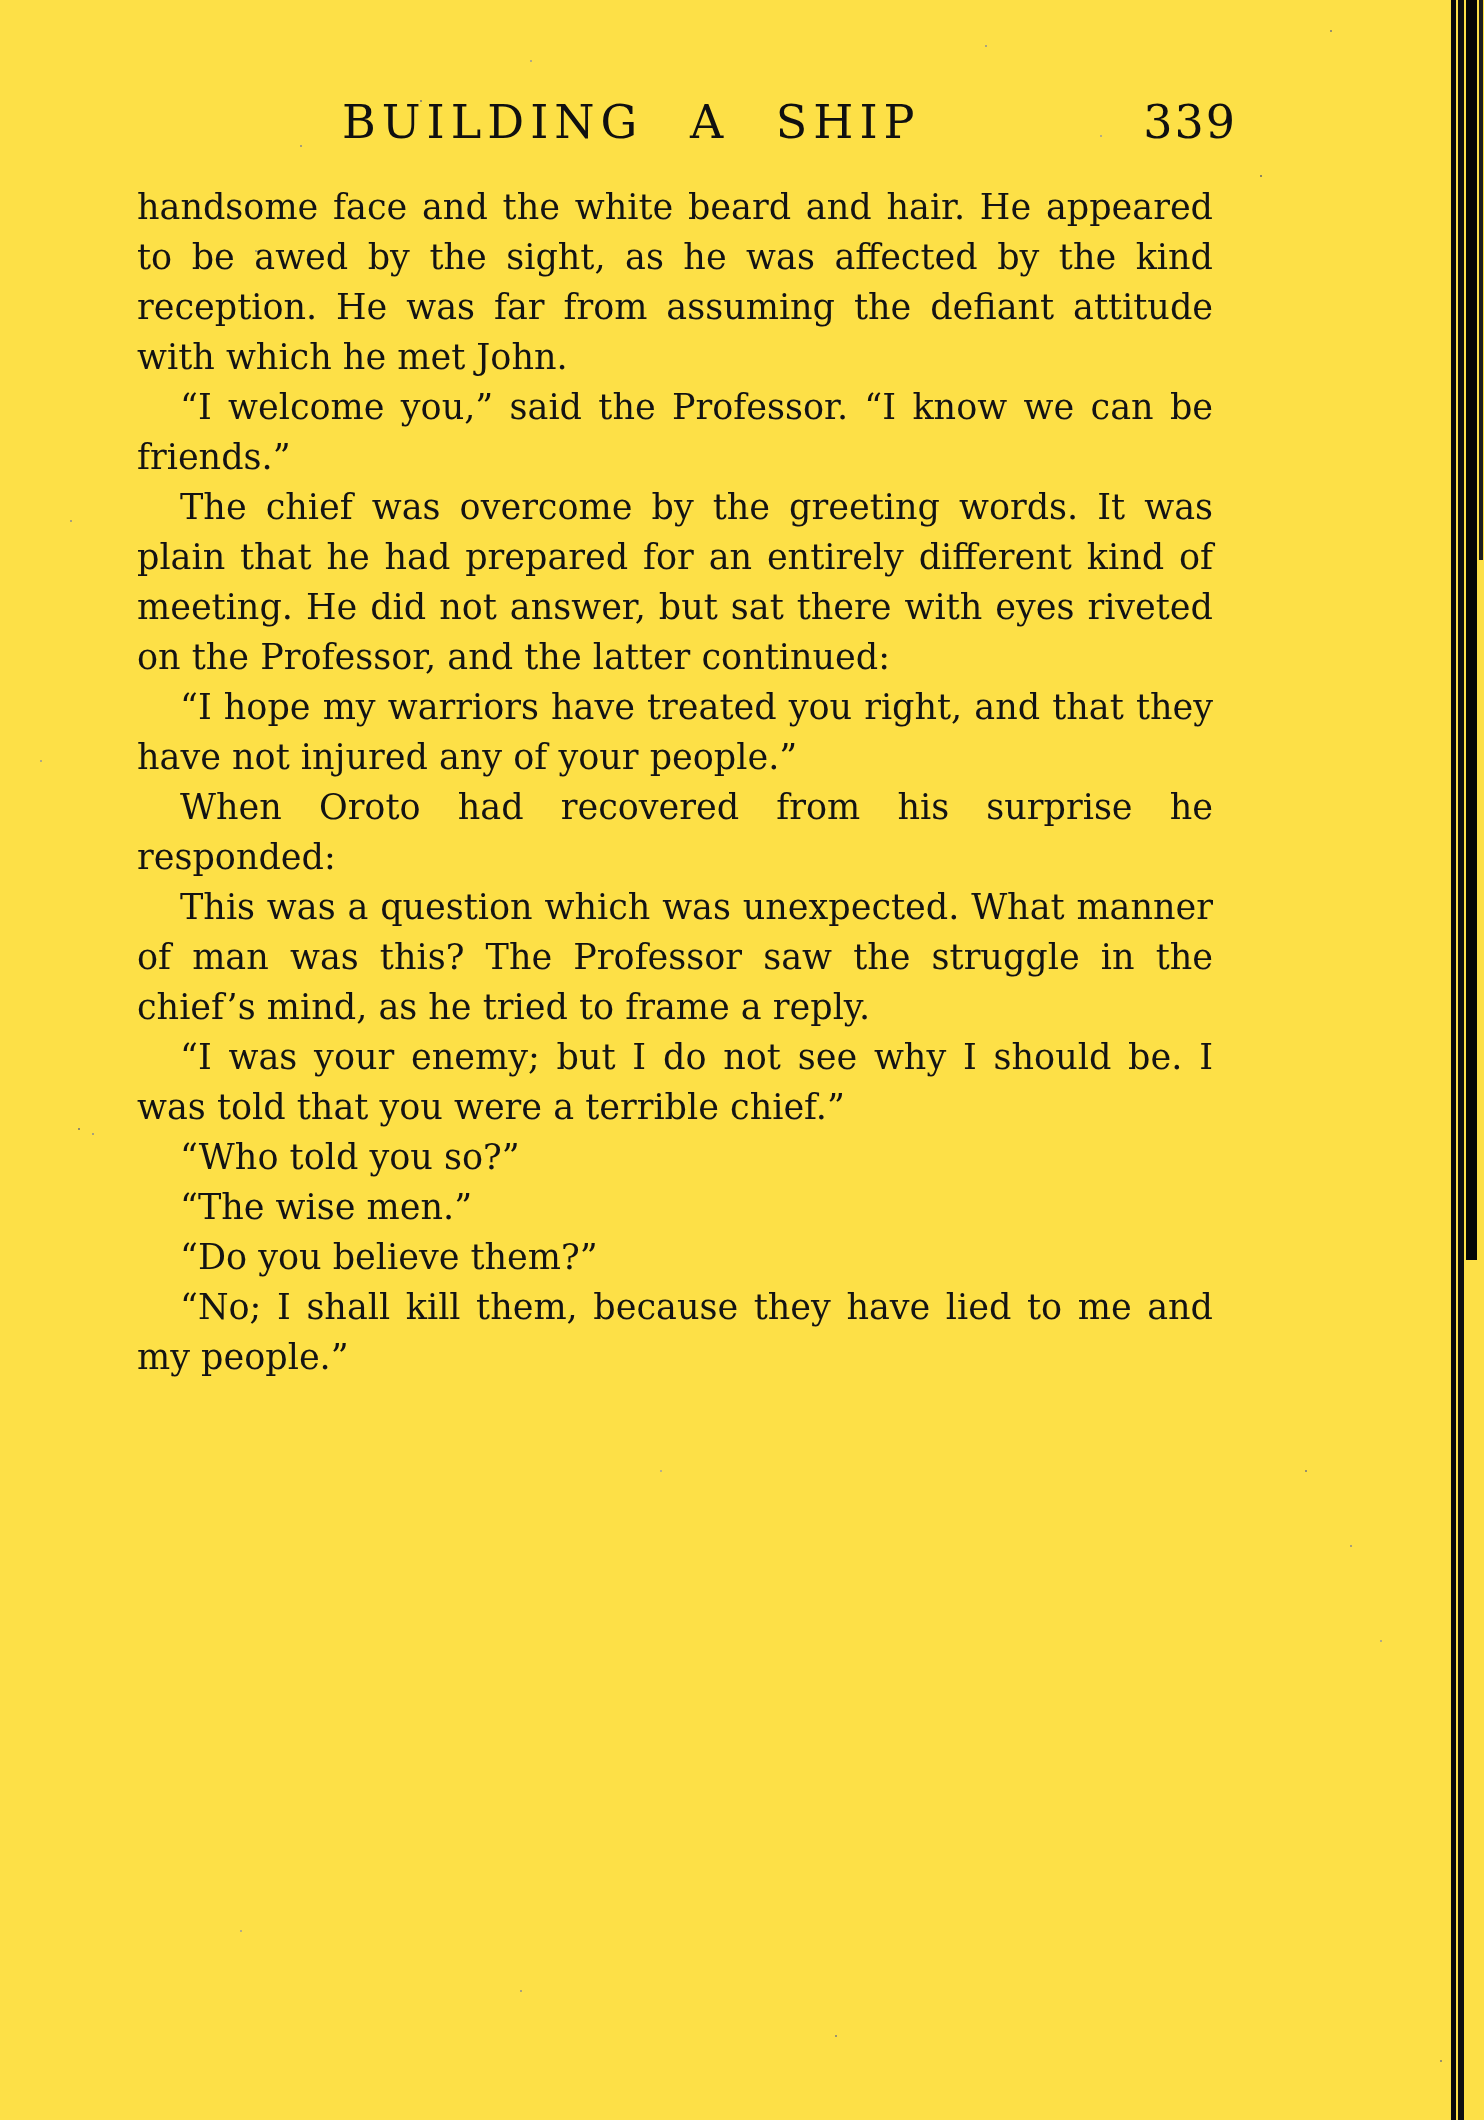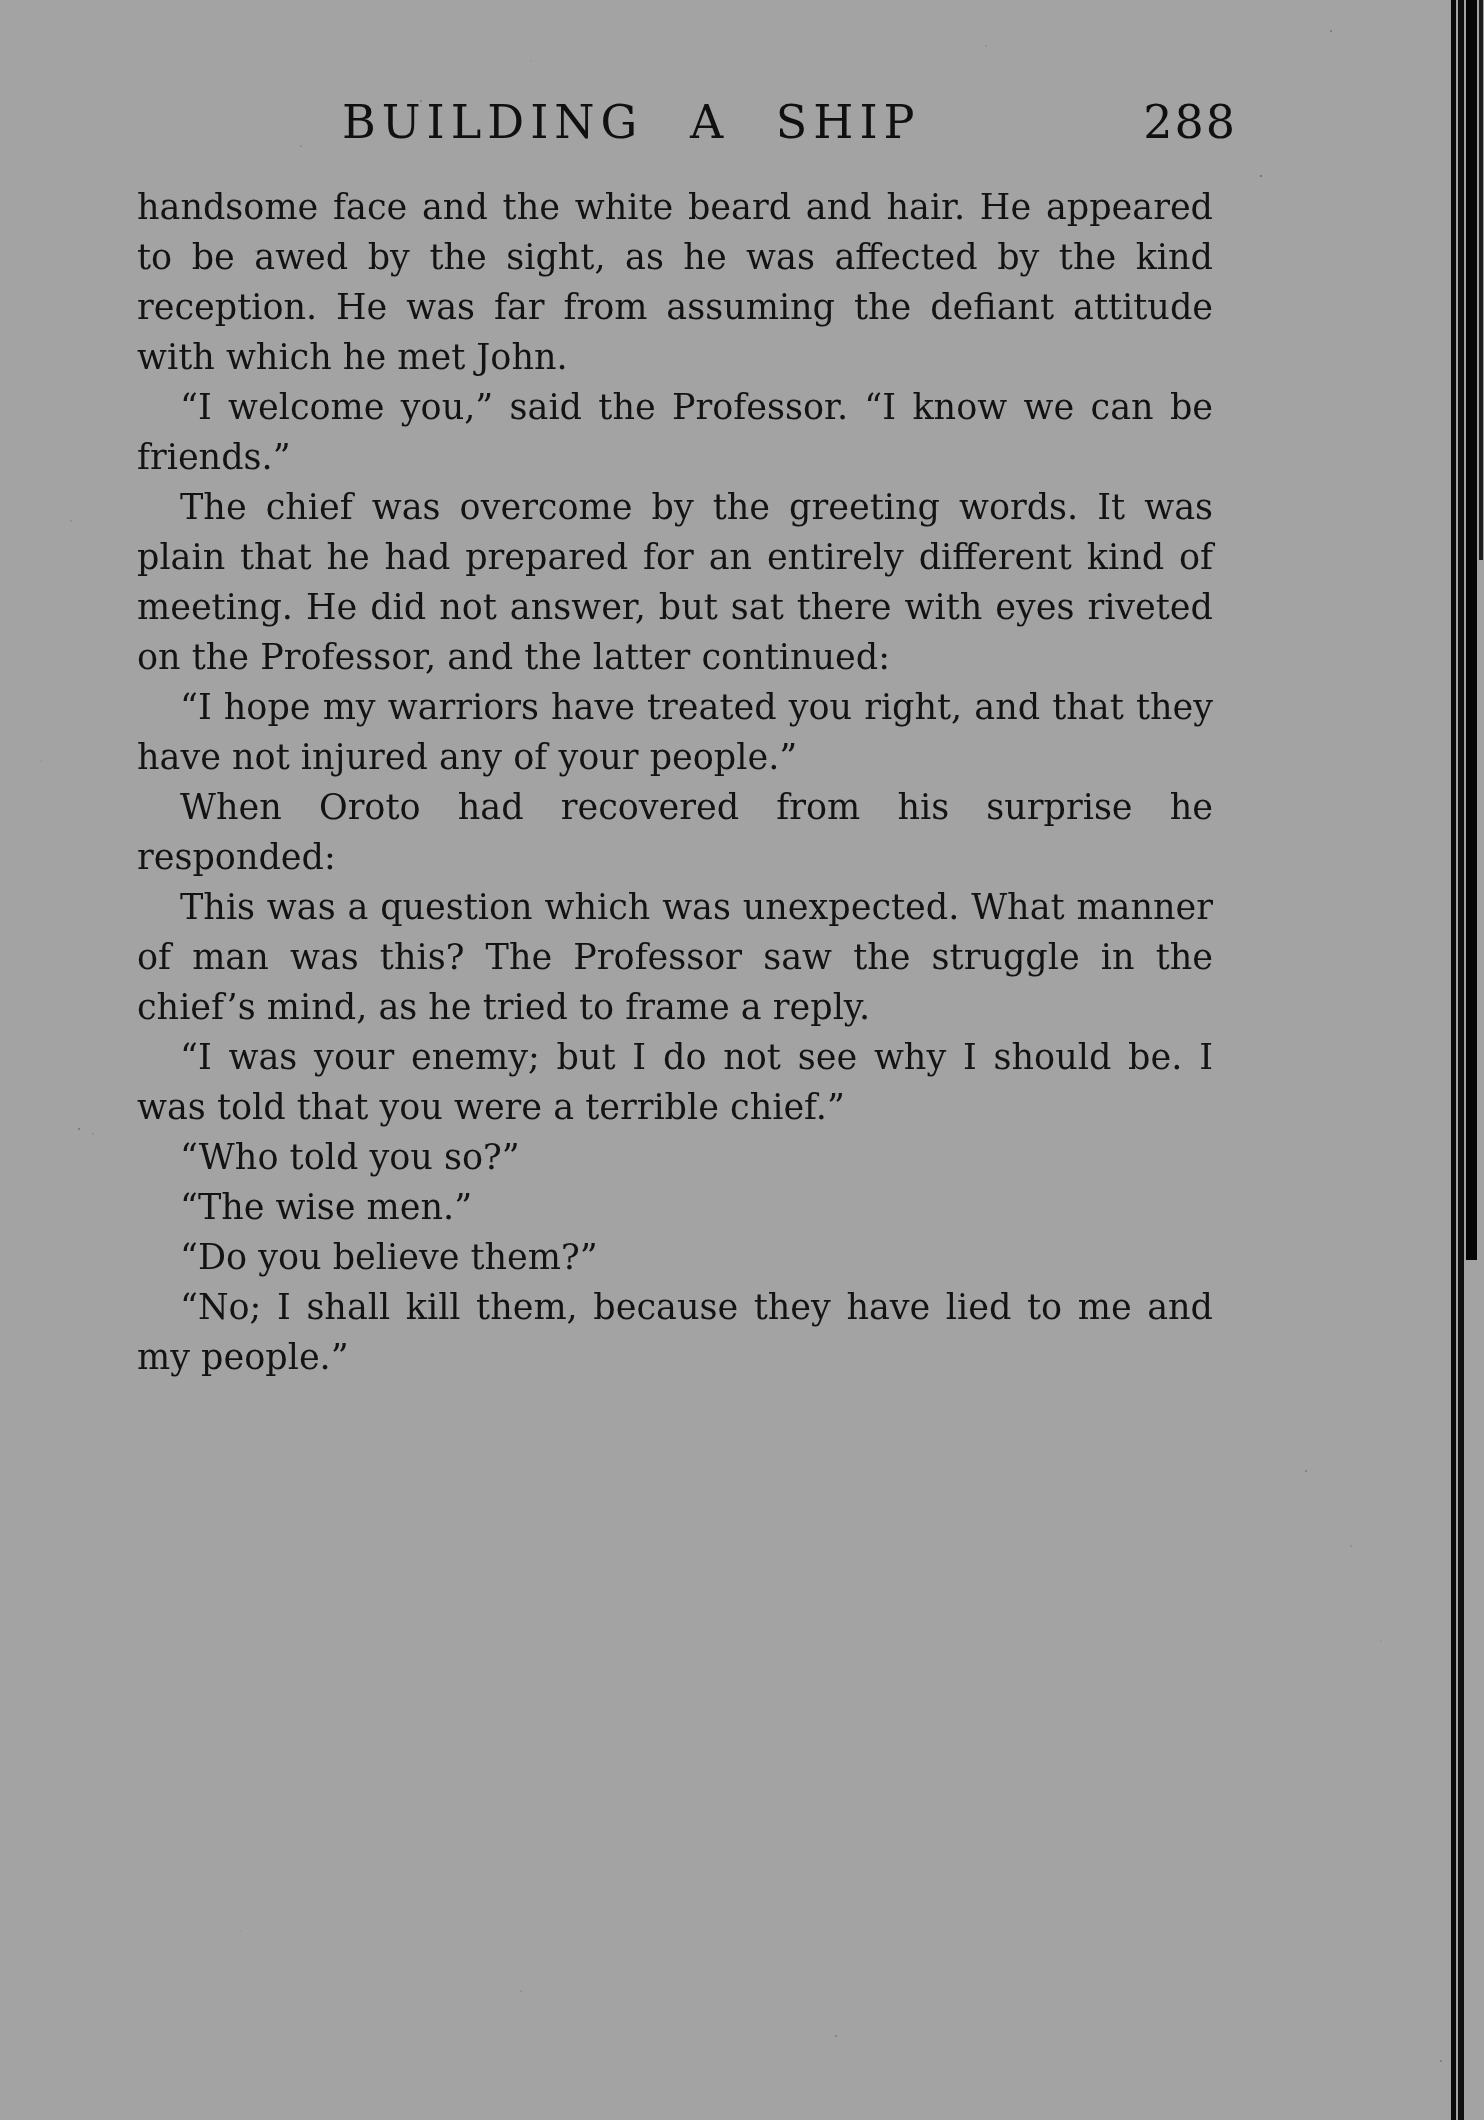--- a/index.html
+++ b/index.html
@@ -11,21 +11,21 @@
     width: 1484px;
     height: 2120px;
     position: relative;
     font-family: "DejaVu Serif", "Liberation Serif", serif;
     color: #141414;
     overflow: hidden;
   }
   .page {
     position: absolute;
     inset: 0;
-    background: #a3a3a3;
+    background: #fde047;
     overflow: hidden;
   }
   
   .running-head {
     position: absolute;
     top: 96px;
     left: 137px;
     width: 1076px;
     height: 60px;
   }
@@ -134,21 +134,21 @@
 </style>
 </head>
 <body>
 
 <div class="page">
 
   <div class="speckles"></div>
 
   <header class="running-head">
     <span class="running-title">BUILDING A SHIP</span>
-    <span class="page-number">288</span>
+    <span class="page-number">339</span>
   </header>
 
   <main class="body-text">
     <p>handsome face and the white beard and hair.  He appeared to be awed by the sight, as he was affected by the kind reception.  He was far from assuming the defiant attitude with which he met John.</p>
     <p>“I welcome you,” said the Professor.  “I know we can be friends.”</p>
     <p>The chief was overcome by the greeting words.  It was plain that he had prepared for an entirely different kind of meeting.  He did not answer, but sat there with eyes riveted on the Professor, and the latter continued:</p>
     <p>“I hope my warriors have treated you right, and that they have not injured any of your people.”</p>
     <p>When Oroto had recovered from his surprise he responded:</p>
     <p>This was a question which was unexpected.  What manner of man was this?  The Professor saw the struggle in the chief’s mind, as he tried to frame a reply.</p>
     <p>“I was your enemy; but I do not see why I should be.  I was told that you were a terrible chief.”</p>

